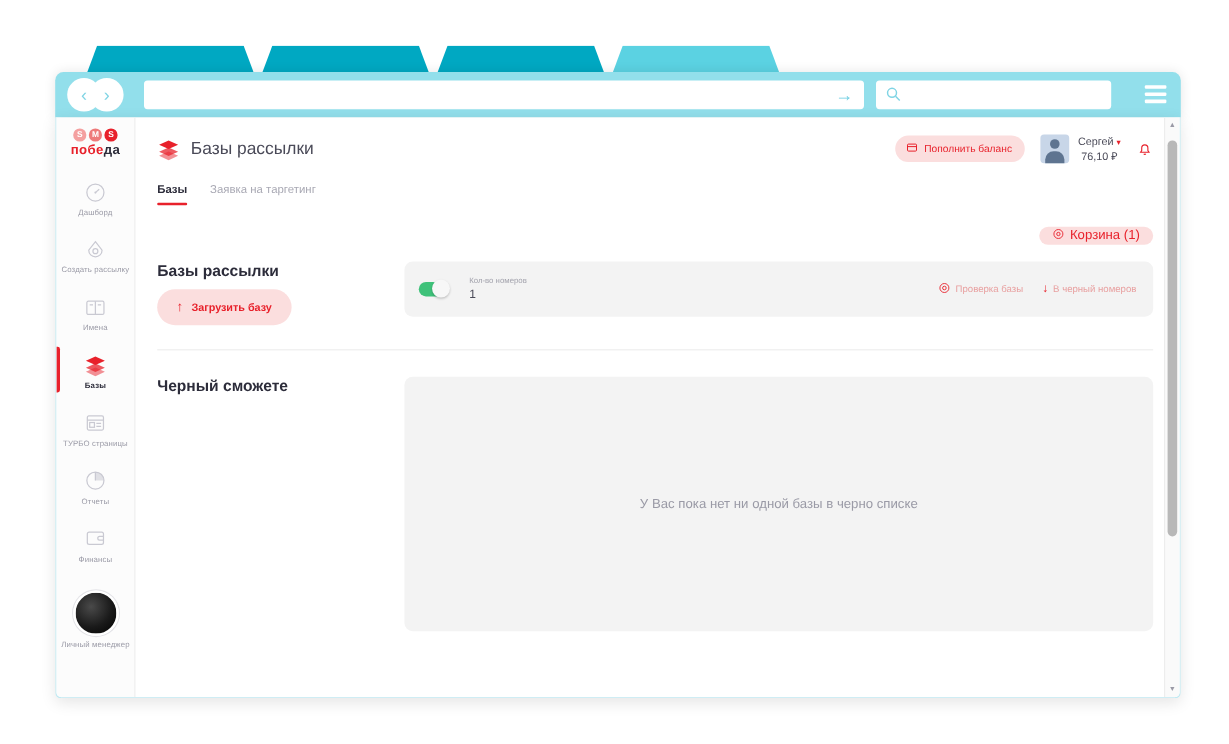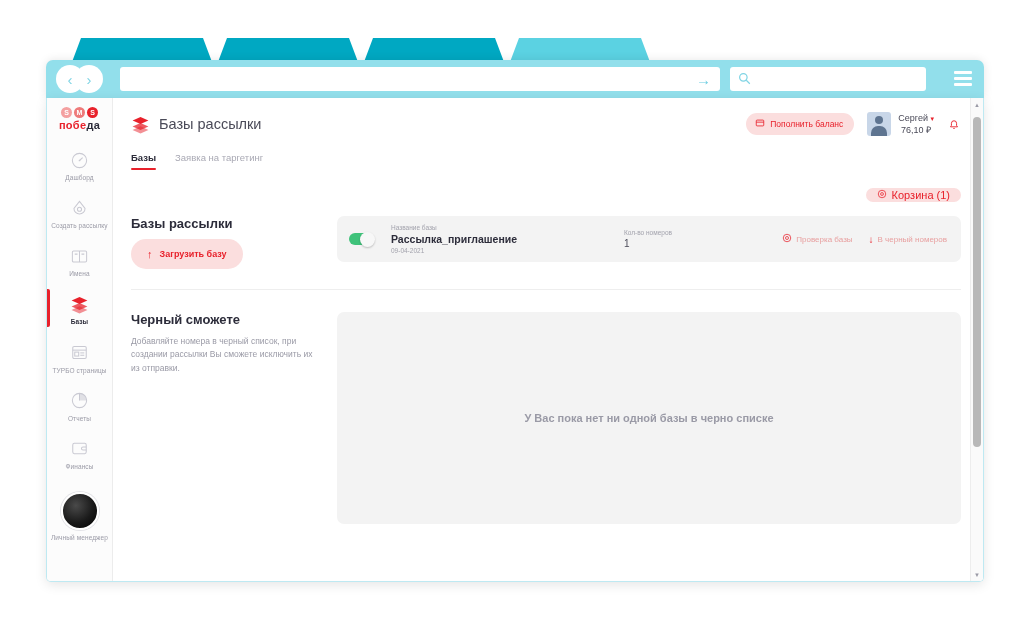--- a/index.html
+++ b/index.html
@@ -284,21 +284,21 @@
   }
   .row-act svg { width: 10px; height: 10px; color: #E8212B; }
   .row-act .arr { color: #E8212B; font-size: 10px; }
 
   .divider { height: 1px; background: #EEEEEE; margin: 20px 0 0; }
 
   .empty-box {
     background: #F3F3F3;
     border-radius: 7px;
     height: 212px;
-    display: flex; align-items: center; justify-content: center; font-weight: bold;
+    display: flex; align-items: center; justify-content: center;
   }
   .empty-txt { font-size: 11px; color: #9A9AA6; }
 
   
   .scrollbar {
     position: absolute; right: 0; top: 0;
     width: 13px; height: 100%;
     background: #FAFAFA;
     border-left: 1px solid #EDEDED;
   }
@@ -515,25 +515,20 @@
             <div class="sec-title">Базы рассылки</div>
             <div class="pill-btn">
               <span class="up">↑</span>
               <span>Загрузить базу</span>
             </div>
           </div>
 
           <div class="sec-right">
             <div class="base-card">
               <div class="toggle"></div>
-              <div class="col name">
-                <div class="col-lbl">Название базы</div>
-                <div class="col-val">Рассылка_приглашение</div>
-                <div class="col-sub">09-04-2021</div>
-              </div>
               <div class="col count">
                 <div class="col-lbl">Кол-во номеров</div>
                 <div class="col-val">1</div>
               </div>
               <div class="row-actions">
                 <div class="row-act">
                   <span>
                     <svg viewBox="0 0 24 24" fill="none" stroke="currentColor" stroke-width="1.8">
                         <circle cx="12" cy="12" r="9"></circle>
                         <circle cx="12" cy="12" r="3.6"></circle>
@@ -548,21 +543,20 @@
               </div>
             </div>
           </div>
         </div>
 
         <div class="divider"></div>
 
         <div class="section second">
           <div class="sec-left">
             <div class="sec-title">Черный сможете</div>
-            <div class="sec-desc">Добавляйте номера в черный список, при создании рассылки Вы сможете исключить их из отправки.</div>
           </div>
           <div class="sec-right">
             <div class="empty-box">
               <span class="empty-txt">У Вас пока нет ни одной базы в черно списке</span>
             </div>
           </div>
         </div>
 
       </div>
 

